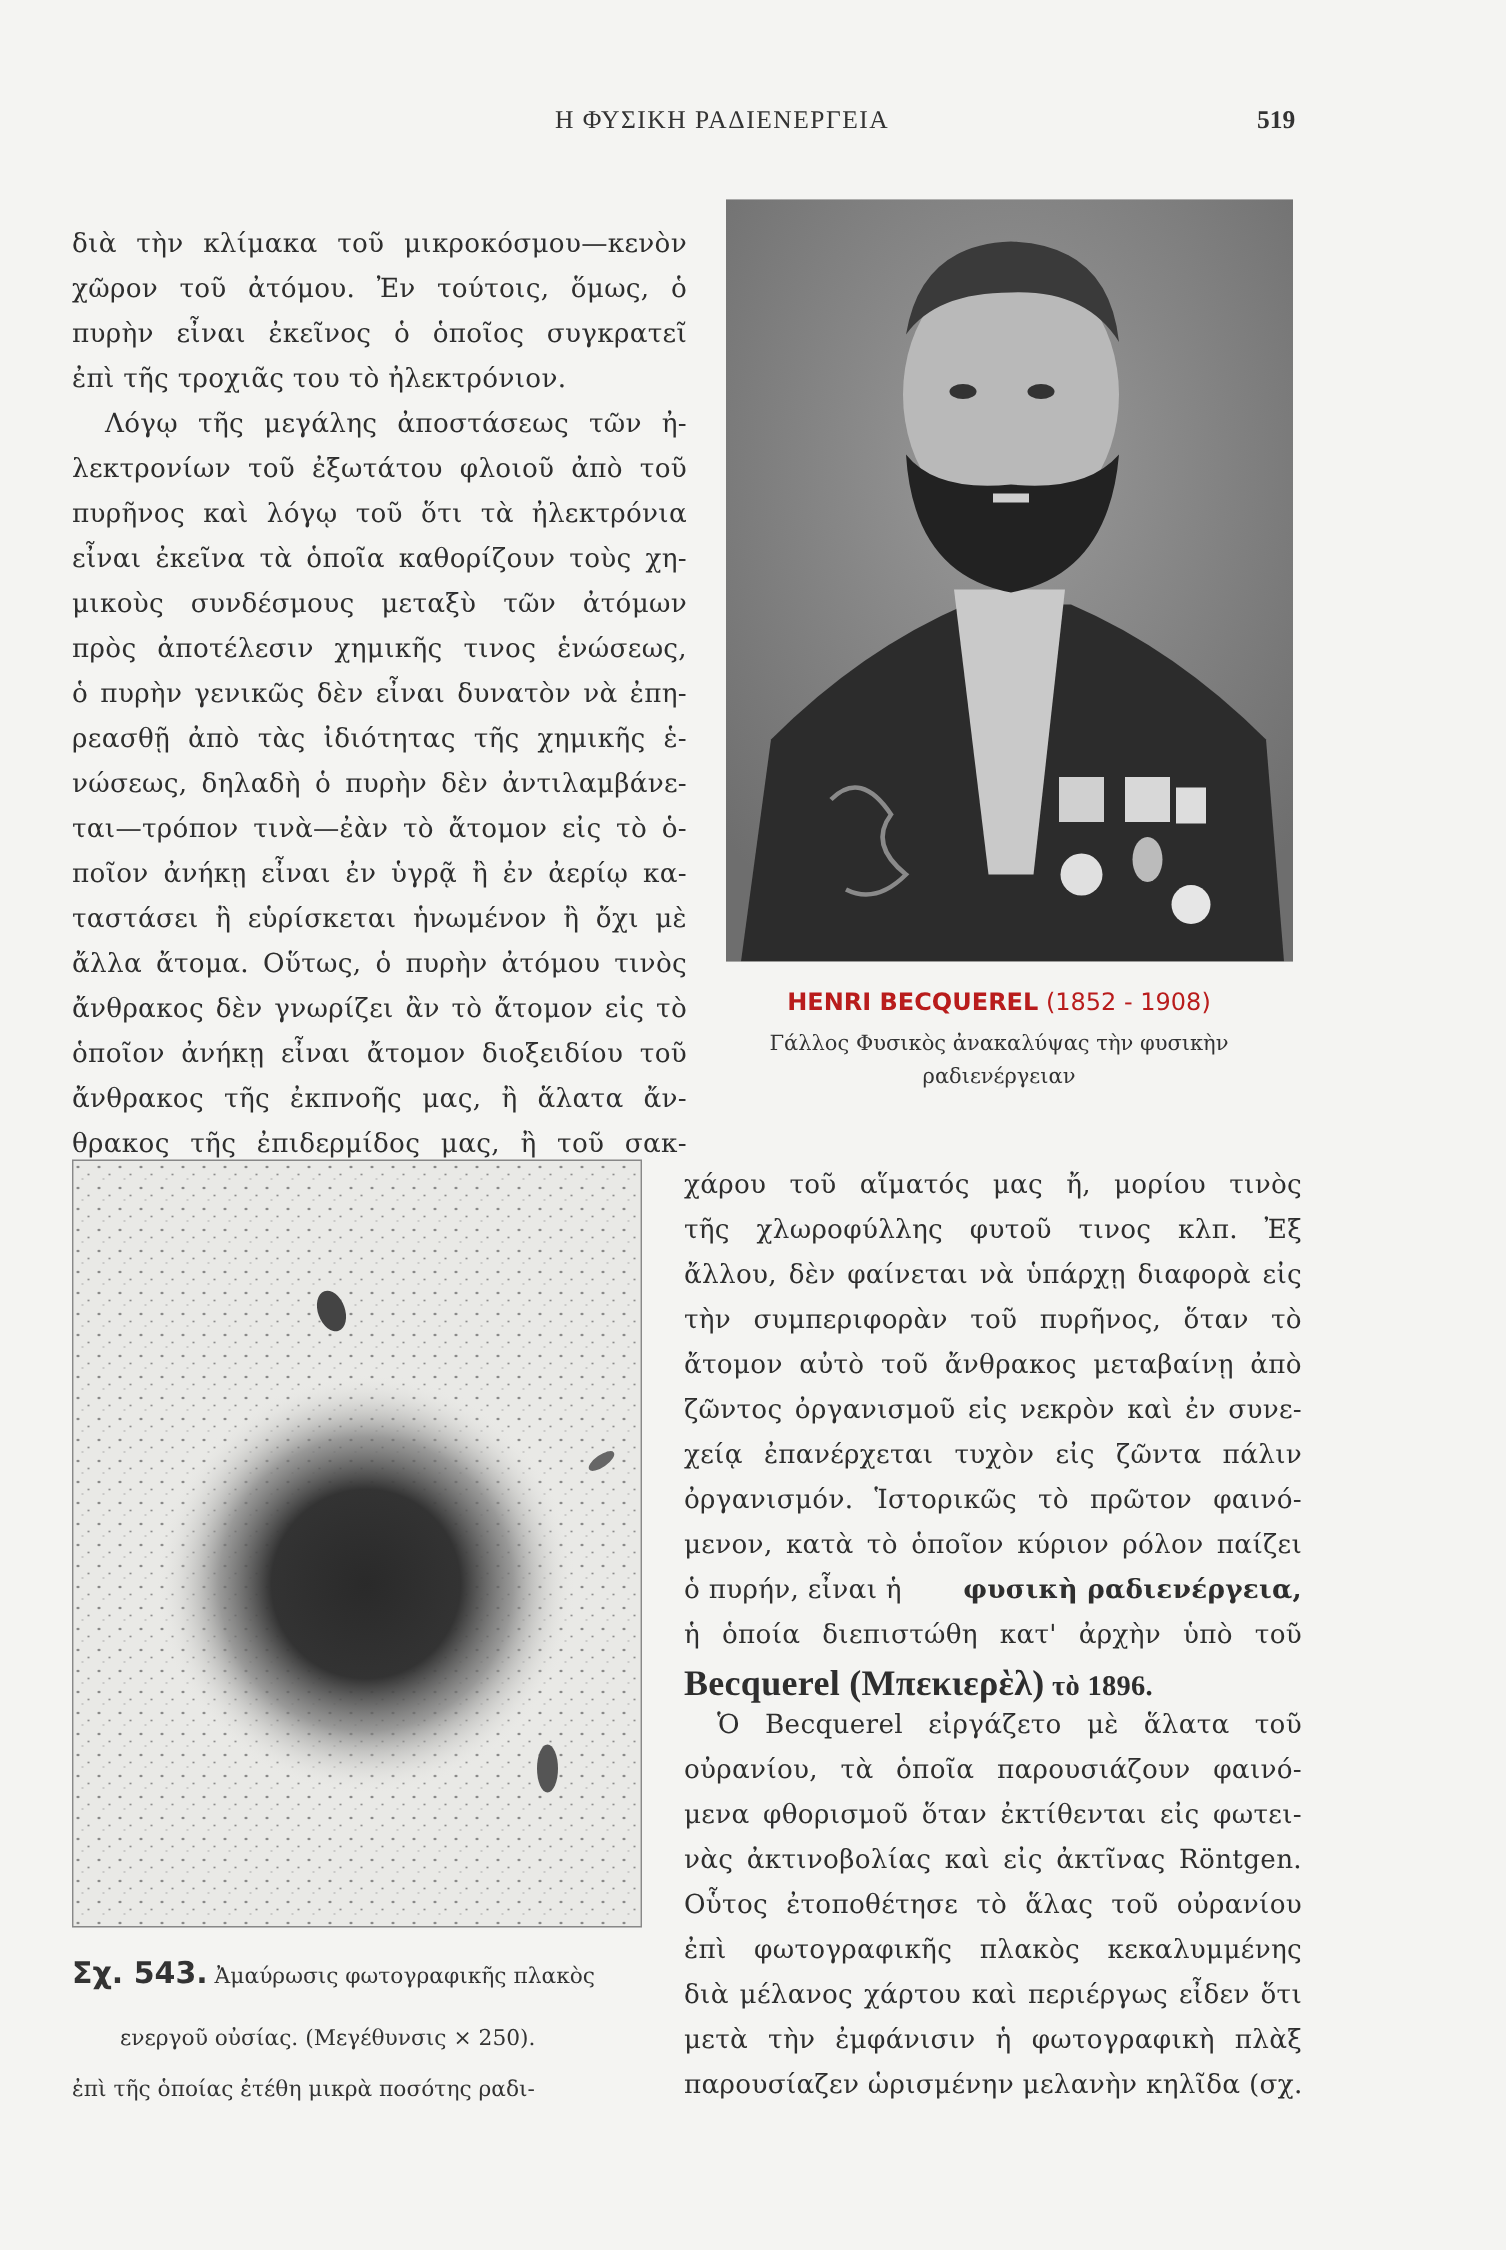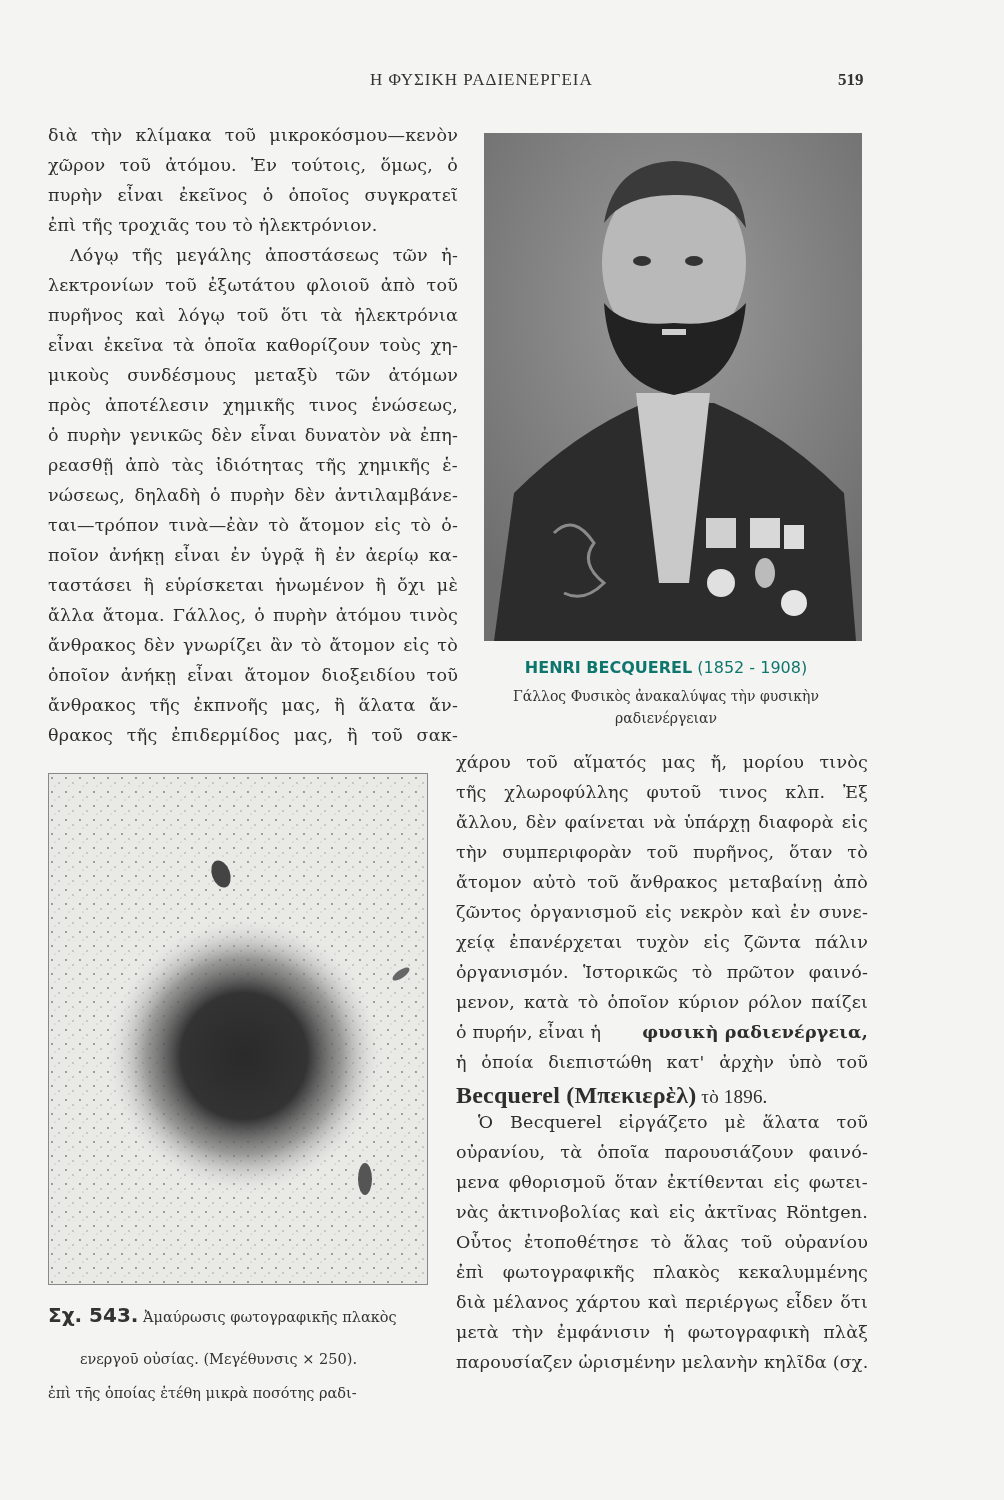--- a/index.html
+++ b/index.html
@@ -14,42 +14,42 @@
   .running-title {
     position: absolute; left: 370px; top: 0; font-family: "Liberation Serif", serif;
     font-size: 17px; letter-spacing: 1px; color: #333;
   }
   .page-number {
     position: absolute; left: 838px; top: 0; font-family: "Liberation Serif", serif;
     font-size: 17px; font-weight: bold; color: #333;
   }
   .text-line {
     position: absolute; font-family: "DejaVu Serif", serif; font-size: 17.5px;
-    white-space: nowrap; color: #2e2e2e; letter-spacing: 0.2px;
+    white-space: nowrap; color: #2e2e2e; letter-spacing: 0.2px; margin-top: 28px;
   }
   .lc { left: 48px; width: 410px; }
   .rc { left: 456px; width: 412px; }
   .just { text-align: justify; text-align-last: justify; }
   .indent { padding-left: 22px; box-sizing: border-box; }
   .bold { font-weight: bold; }
   .photo {
     position: absolute; overflow: hidden;
   }
   .portrait {
     left: 484px; top: 133px; width: 378px; height: 508px;
     background: radial-gradient(ellipse at 50% 40%, #8a8a8a 0%, #777 55%, #6a6a6a 100%);
   }
   .plate {
     left: 48px; top: 773px; width: 378px; height: 510px;
     background: #e9e9e6;
     border: 1px solid #888;
   }
   .caption-title {
     position: absolute; left: 460px; top: 658px; width: 412px; text-align: center;
-    font-family: "DejaVu Sans", sans-serif; font-size: 16px; color: #0f766e;
+    font-family: "DejaVu Sans", sans-serif; font-size: 16px; color: #b91c1c;
   }
   .caption-title .name { font-weight: bold; }
   .caption-sub {
     position: absolute; left: 460px; width: 412px; text-align: center;
     font-family: "DejaVu Serif", serif; font-size: 14px; color: #333;
   }
   .fig-caption {
     position: absolute; left: 48px; width: 392px; font-size: 14.5px;
     font-family: "DejaVu Serif", serif; color: #333; white-space: nowrap;
   }
@@ -73,21 +73,21 @@
   <div class="text-line lc just" style="top:305px">πυρῆνος καὶ λόγῳ τοῦ ὅτι τὰ ἠλεκτρόνια</div>
   <div class="text-line lc just" style="top:335px">εἶναι ἐκεῖνα τὰ ὁποῖα καθορίζουν τοὺς χη-</div>
   <div class="text-line lc just" style="top:365px">μικοὺς συνδέσμους μεταξὺ τῶν ἀτόμων</div>
   <div class="text-line lc just" style="top:395px">πρὸς ἀποτέλεσιν χημικῆς τινος ἑνώσεως,</div>
   <div class="text-line lc just" style="top:425px">ὁ πυρὴν γενικῶς δὲν εἶναι δυνατὸν νὰ ἐπη-</div>
   <div class="text-line lc just" style="top:455px">ρεασθῇ ἀπὸ τὰς ἰδιότητας τῆς χημικῆς ἑ-</div>
   <div class="text-line lc just" style="top:485px">νώσεως, δηλαδὴ ὁ πυρὴν δὲν ἀντιλαμβάνε-</div>
   <div class="text-line lc just" style="top:515px">ται—τρόπον τινὰ—ἐὰν τὸ ἄτομον εἰς τὸ ὁ-</div>
   <div class="text-line lc just" style="top:545px">ποῖον ἀνήκῃ εἶναι ἐν ὑγρᾷ ἢ ἐν ἀερίῳ κα-</div>
   <div class="text-line lc just" style="top:575px">ταστάσει ἢ εὑρίσκεται ἡνωμένον ἢ ὄχι μὲ</div>
-  <div class="text-line lc just" style="top:605px">ἄλλα ἄτομα. Γάλλος, ὁ πυρὴν ἀτόμου τινὸς</div>
+  <div class="text-line lc just" style="top:605px">ἄλλα ἄτομα. Οὕτως, ὁ πυρὴν ἀτόμου τινὸς</div>
   <div class="text-line lc just" style="top:635px">ἄνθρακος δὲν γνωρίζει ἂν τὸ ἄτομον εἰς τὸ</div>
   <div class="text-line lc just" style="top:665px">ὁποῖον ἀνήκῃ εἶναι ἄτομον διοξειδίου τοῦ</div>
   <div class="text-line lc just" style="top:695px">ἄνθρακος τῆς ἐκπνοῆς μας, ἢ ἅλατα ἄν-</div>
   <div class="text-line lc just" style="top:725px">θρακος τῆς ἐπιδερμίδος μας, ἢ τοῦ σακ-</div>
 </div>
 
 <div class="photo portrait">
   <svg width="378" height="508" viewBox="0 0 378 508">
     <defs>
       <radialGradient id="bg" cx="50%" cy="35%" r="70%">
@@ -137,21 +137,21 @@
   <div class="text-line rc just" style="top:902px">ζῶντος ὀργανισμοῦ εἰς νεκρὸν καὶ ἐν συνε-</div>
   <div class="text-line rc just" style="top:932px">χείᾳ ἐπανέρχεται τυχὸν εἰς ζῶντα πάλιν</div>
   <div class="text-line rc just" style="top:962px">ὀργανισμόν. Ἱστορικῶς τὸ πρῶτον φαινό-</div>
   <div class="text-line rc just" style="top:992px">μενον, κατὰ τὸ ὁποῖον κύριον ρόλον παίζει</div>
   <div class="text-line rc" style="top:1022px; display:flex; justify-content:space-between;">
     <span>ὁ πυρήν, εἶναι ἡ </span>
     <span class="bold">φυσικὴ ραδιενέργεια,</span>
   </div>
   <div class="text-line rc just" style="top:1052px">ἡ ὁποία διεπιστώθη κατ' ἀρχὴν ὑπὸ τοῦ</div>
   <div class="text-line rc" style="top:1082px">
-    <span class="bold" style="font-family:Liberation Serif, serif; font-size:24px;">Becquerel (Μπεκιερὲλ)</span><span style="font-family:'Liberation Serif', serif; font-size:19px;"> τὸ 1896.</span>
+    <span class="bold" style="font-family:Liberation Serif, serif; font-size:24px;">Becquerel (Μπεκιερὲλ)</span><span style="font-family:'Liberation Serif', serif; font-size:19px;font-weight:bold;"> τὸ 1896.</span>
   </div>
   <div class="text-line rc just indent" style="top:1112px">Ὁ Becquerel εἰργάζετο μὲ ἅλατα τοῦ</div>
   <div class="text-line rc just" style="top:1142px">οὐρανίου, τὰ ὁποῖα παρουσιάζουν φαινό-</div>
   <div class="text-line rc just" style="top:1172px">μενα φθορισμοῦ ὅταν ἐκτίθενται εἰς φωτει-</div>
   <div class="text-line rc just" style="top:1202px">νὰς ἀκτινοβολίας καὶ εἰς ἀκτῖνας Röntgen.</div>
   <div class="text-line rc just" style="top:1232px">Οὗτος ἐτοποθέτησε τὸ ἅλας τοῦ οὐρανίου</div>
   <div class="text-line rc just" style="top:1262px">ἐπὶ φωτογραφικῆς πλακὸς κεκαλυμμένης</div>
   <div class="text-line rc just" style="top:1292px">διὰ μέλανος χάρτου καὶ περιέργως εἶδεν ὅτι</div>
   <div class="text-line rc just" style="top:1322px">μετὰ τὴν ἐμφάνισιν ἡ φωτογραφικὴ πλὰξ</div>
   <div class="text-line rc just" style="top:1352px">παρουσίαζεν ὡρισμένην μελανὴν κηλῖδα (σχ.</div>

